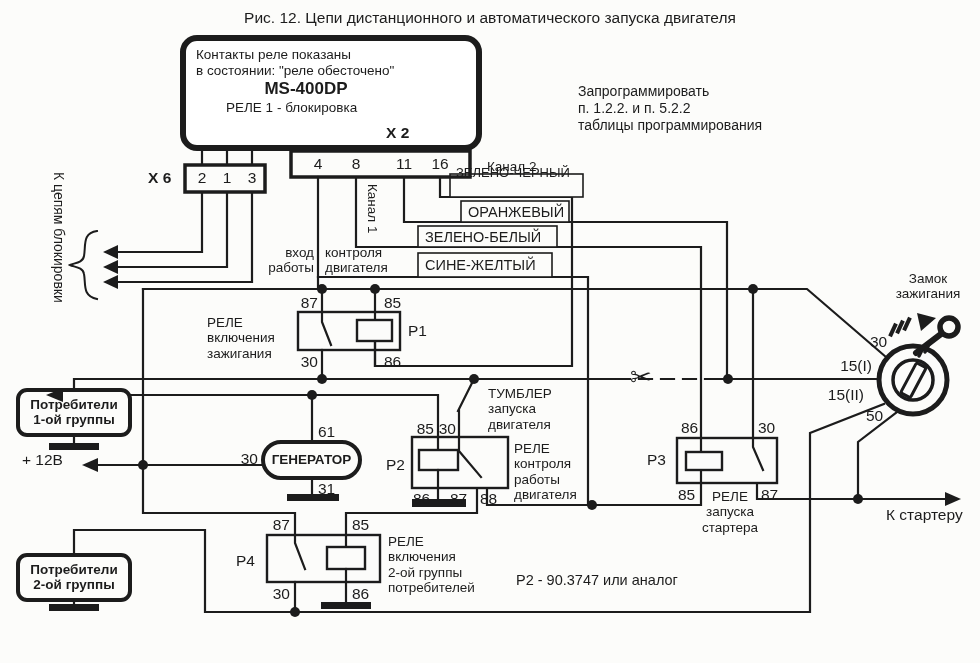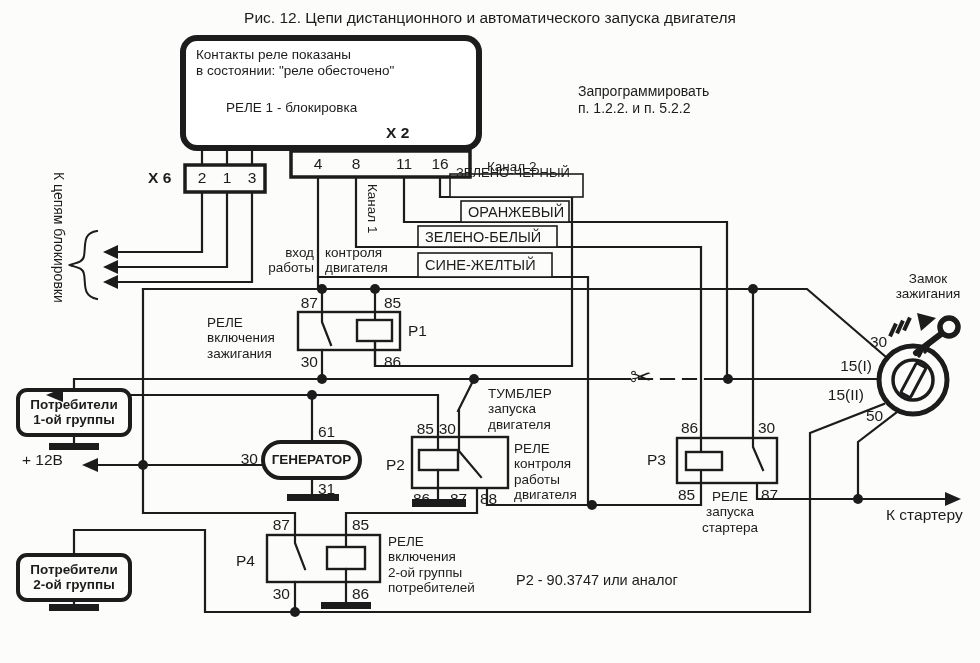--- a/index.html
+++ b/index.html
@@ -149,34 +149,36 @@
       <rect x="891" y="323" width="4" height="14" transform="rotate(25 893 330)"></rect>
     </g>
   </svg>
 
   <div class="scissors" style="left:630px;top:362px;">✂</div>
 
   <div class="lb big ctr" style="left:110px;top:9px;width:760px;">Рис. 12. Цепи дистанционного и автоматического запуска двигателя</div>
 
   <div class="lb" style="left:196px;top:47px;">Контакты реле показаны</div>
   <div class="lb" style="left:196px;top:63px;">в состоянии: "реле обесточено"</div>
+  <div class="lb bold ctr" style="left:206px;top:79px;width:200px;font-size:17px;">MS-400DP</div>
   <div class="lb" style="left:226px;top:100px;">РЕЛЕ 1 - блокировка</div>
   <div class="lb bold big" style="left:386px;top:124px;">Х 2</div>
   <div class="lb bold big" style="left:148px;top:169px;">Х 6</div>
 
   <div class="lb pin ctr" style="left:306px;top:155px;width:24px;">4</div>
   <div class="lb pin ctr" style="left:344px;top:155px;width:24px;">8</div>
   <div class="lb pin ctr" style="left:392px;top:155px;width:24px;">11</div>
   <div class="lb pin ctr" style="left:428px;top:155px;width:24px;">16</div>
   <div class="lb pin ctr" style="left:190px;top:169px;width:24px;">2</div>
   <div class="lb pin ctr" style="left:215px;top:169px;width:24px;">1</div>
   <div class="lb pin ctr" style="left:240px;top:169px;width:24px;">3</div>
 
   <div class="lb" style="left:578px;top:84px;font-size:14px;">Запрограммировать</div>
   <div class="lb" style="left:578px;top:101px;font-size:14px;">п. 1.2.2. и п. 5.2.2</div>
+  <div class="lb" style="left:578px;top:118px;font-size:14px;">таблицы программирования</div>
 
   <div class="lb vert" style="left:66px;top:172px;font-size:14px;">К цепям блокировки</div>
   <div class="lb vert" style="left:380px;top:184px;">Канал 1</div>
 
   <div class="lb" style="left:487px;top:159px;">Канал 2</div>
   <div class="lb" style="left:456px;top:166px;font-size:13px;">ЗЕЛЕНО-ЧЕРНЫЙ</div>
   <div class="lb" style="left:468px;top:204px;font-size:14.5px;">ОРАНЖЕВЫЙ</div>
   <div class="lb" style="left:425px;top:229px;font-size:14.5px;">ЗЕЛЕНО-БЕЛЫЙ</div>
   <div class="lb" style="left:425px;top:257px;font-size:14.5px;">СИНЕ-ЖЕЛТЫЙ</div>
 

